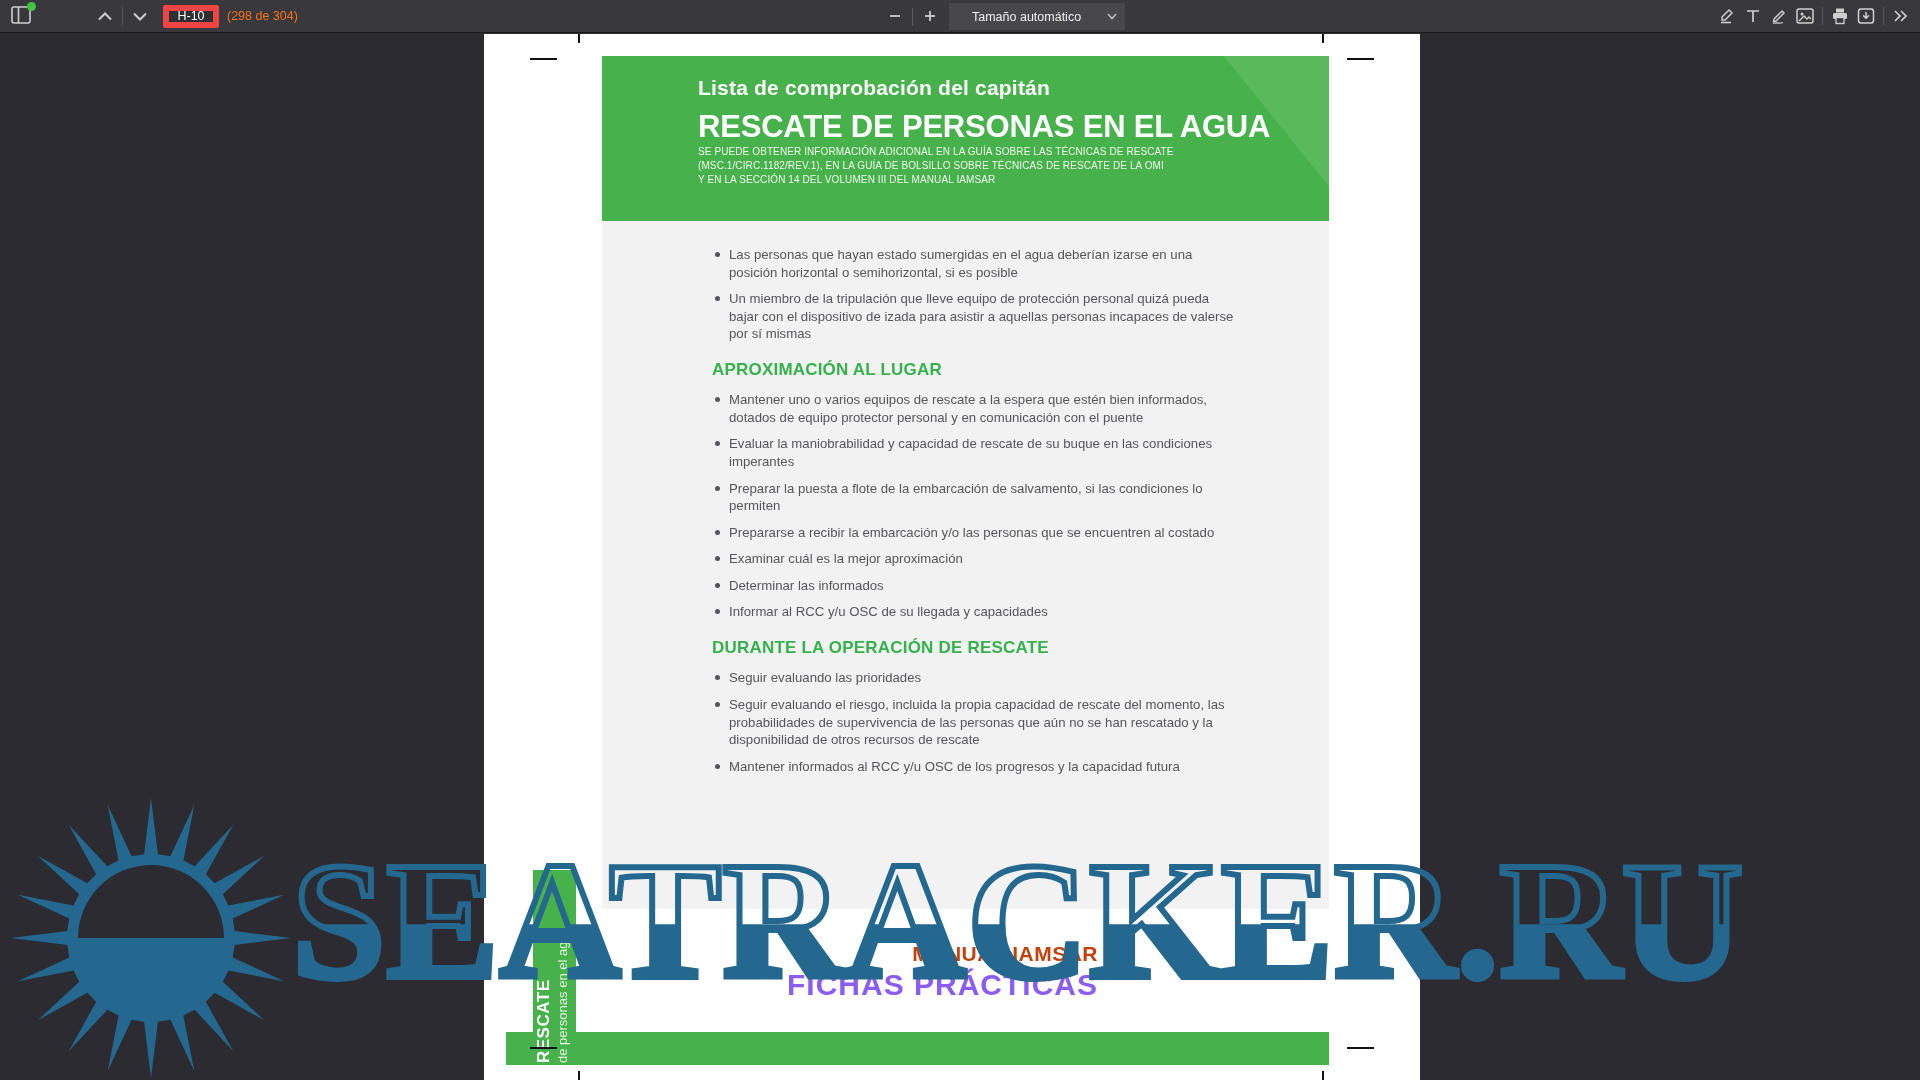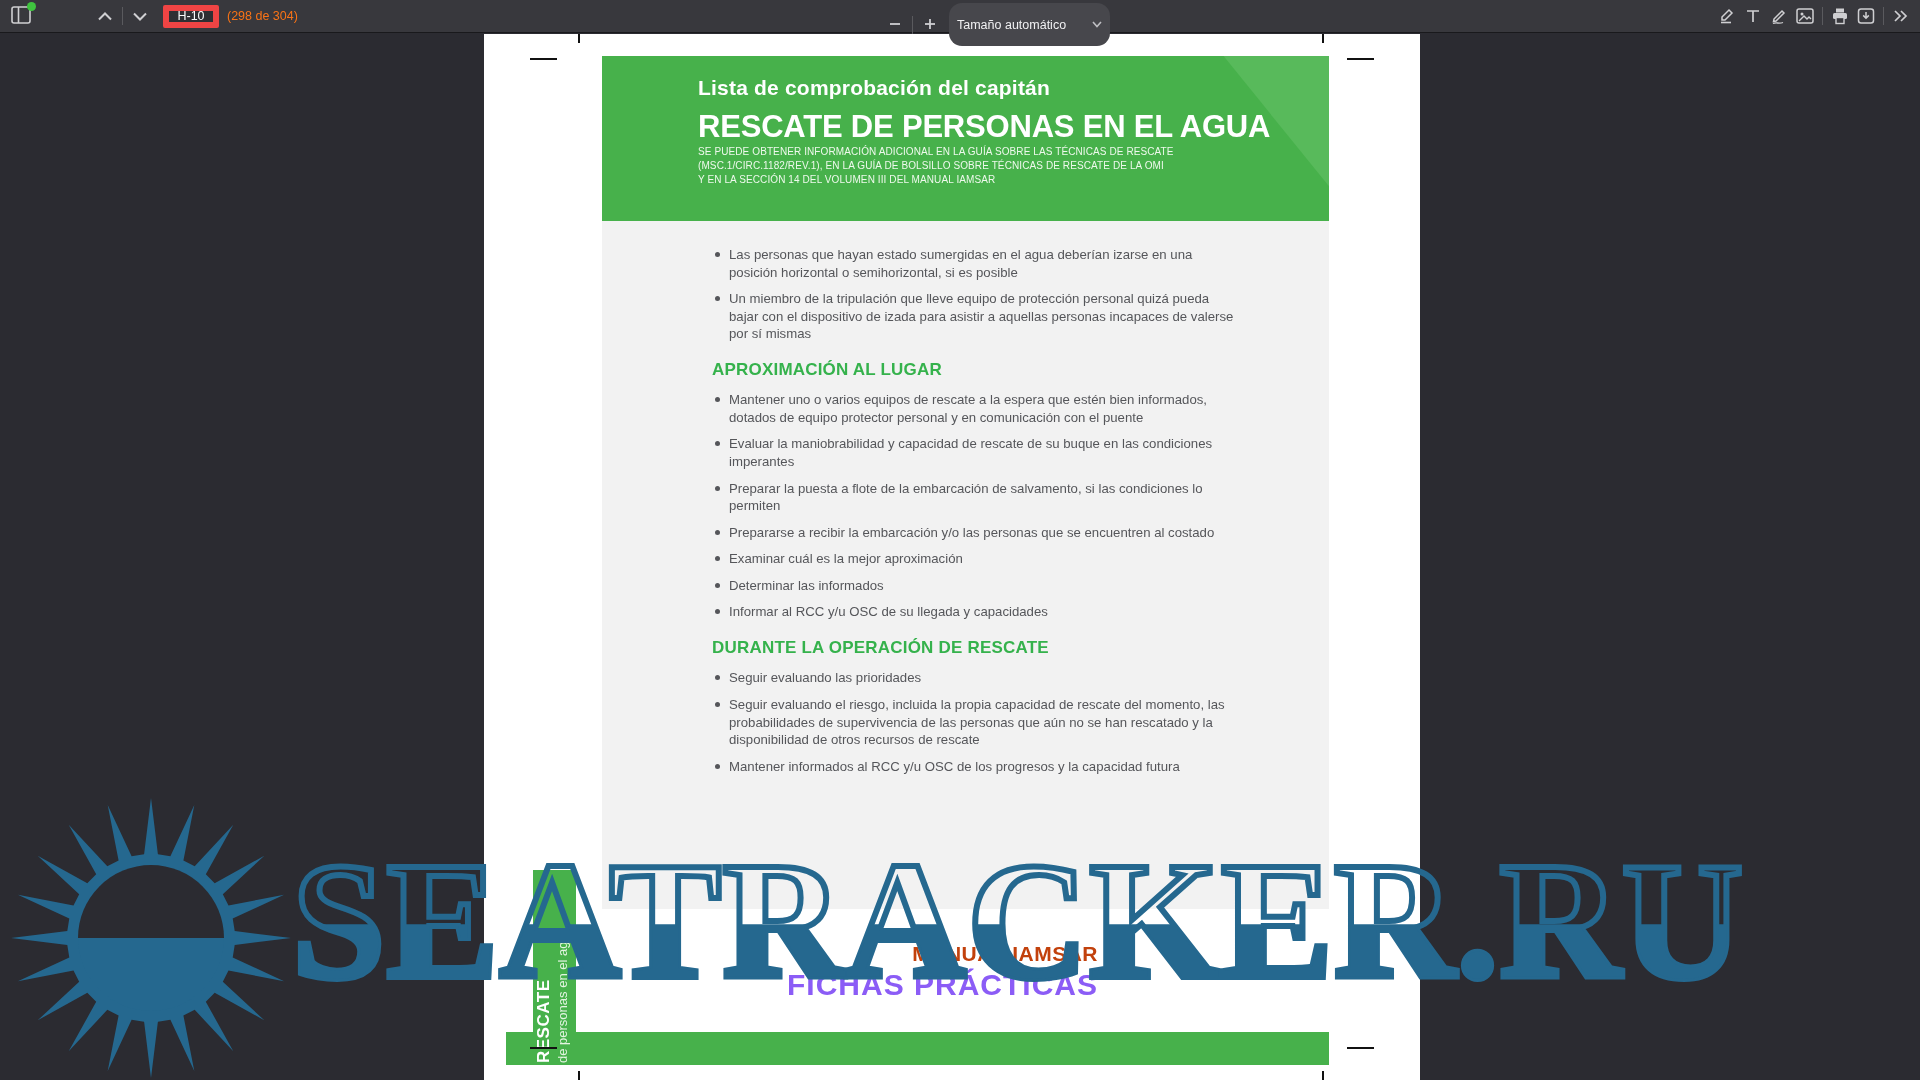--- a/index.html
+++ b/index.html
@@ -15,22 +15,22 @@
   .tb-sep { width:1px; height:18px; background:#5a5a5e; margin:0 4px; }
   .sidebar-btn { position:absolute; left:8px; top:4px; }
   .green-dot { position:absolute; right:-2px; top:-2px; width:9px; height:9px; border-radius:50%;
                background:#3fc43f; }
   .nav-group { position:absolute; left:92px; top:3px; display:flex; align-items:center; }
   .page-input { width:56px; height:23px; background:#2f2f33; border:6px solid #ef4444;
                 border-radius:2px; color:#f9f9fa; text-align:center; font-size:12.5px;
                 font-family:"Liberation Sans", sans-serif; }
   .page-count { font-size:12.5px; color:#f97316; margin-left:8px; }
   .zoom-group { position:absolute; left:882px; top:3px; display:flex; align-items:center; }
-  .zoom-select { height:43px; background:#47474c; display:flex; align-items:center;
-                 padding:0 8px 0 8px; margin-left:6px; min-width:140px; cursor:pointer;border-radius:13px; }
+  .zoom-select { height:27px; background:#47474c; display:flex; align-items:center;
+                 padding:0 8px 0 23px; margin-left:6px; min-width:140px; cursor:pointer; }
   .zoom-select span.lbl { font-size:12.5px; color:#f0f0f2; margin-right:26px; }
   .chev { font-size:10px; color:#bfbfc3; }
   .right-group { position:absolute; right:6px; top:3px; display:flex; align-items:center; }
   .tb-icon svg { display:block; }
 
   
   .canvas { position:absolute; left:0; top:34px; width:1920px; height:1046px; background:#2b2b31; }
   .page { position:absolute; left:484px; top:0; width:936px; height:1046px; background:#ffffff; }
 
   .crop-v { position:absolute; width:2px; height:9px; background:#111; }

